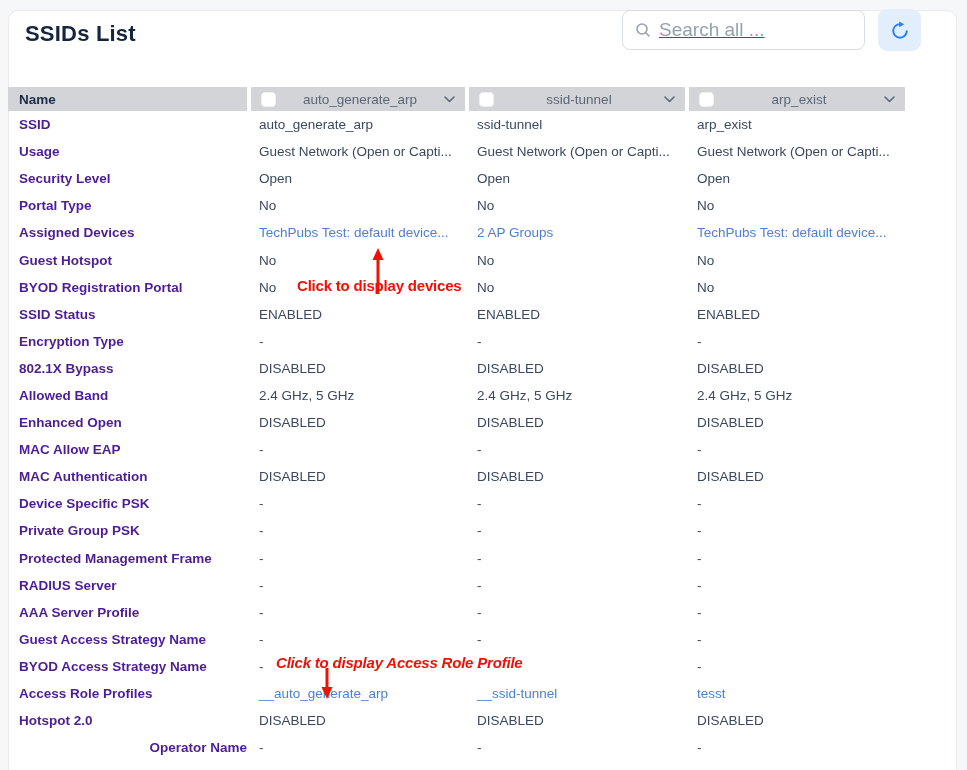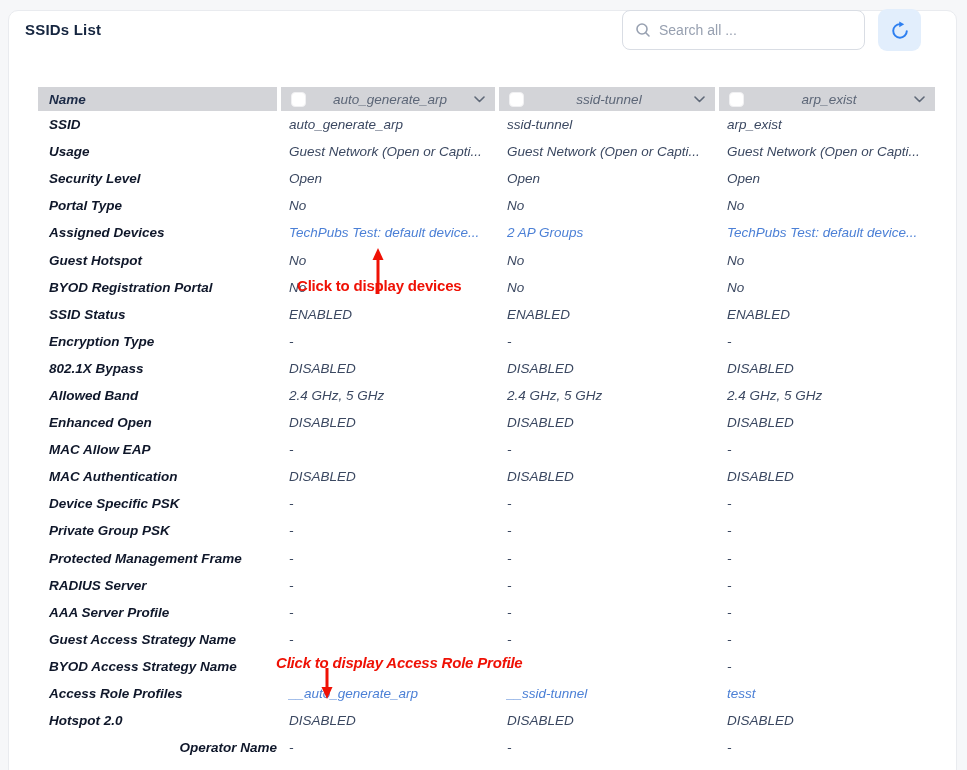--- a/index.html
+++ b/index.html
@@ -2,50 +2,50 @@
 <html><head>
 <meta charset="utf-8">
 <style>
   * { margin:0; padding:0; box-sizing:border-box; }
   html,body { width:967px; height:770px; overflow:hidden;
     font-family:"Liberation Sans", sans-serif; background:#f6f7f9; }
 
   .card { position:absolute; left:8px; top:10px; width:949px; height:790px;
     background:#ffffff; border:1px solid #e9ebef; border-radius:10px; }
 
-  .page-title { position:absolute; left:25px; top:21px; font-size:15px;
+  .page-title { position:absolute; left:25px; top:21px; font-size:22px;
     font-weight:700; color:#15253f; letter-spacing:.2px; }
 
   .search-box { position:absolute; left:622px; top:10px; width:243px; height:40px;
     border:1px solid #d9dde4; border-radius:8px; background:#fff;
     display:flex; align-items:center; padding:0 12px; gap:8px; }
-  .search-box input { border:none; outline:none; flex:1; font-size:14px;
-    color:#4c1d95; font-family:"Liberation Sans", sans-serif; background:transparent; }
+  .search-box input { border:none; outline:none; flex:1; font-size:19px;
+    color:#be185d; font-family:"Liberation Sans", sans-serif; background:transparent;text-decoration:underline; }
   .search-box input::placeholder { color:#97a0b0; }
 
   .refresh-btn { position:absolute; left:878px; top:9px; width:43px; height:42px;
     background:#e2eefc; border:none; border-radius:9px; cursor:pointer;
     display:flex; align-items:center; justify-content:center; }
 
   
-  .ssid-table { position:absolute; left:38px; top:87px; width:897px;font-style:italic; }
+  .ssid-table { position:absolute; left:8px; top:87px; width:897px; }
   .t-header { display:grid; grid-template-columns:239px 214px 216px 216px;
     column-gap:4px; }
   .t-header .hcell { height:24px; background:#d3d4d8; display:flex;
     align-items:center; font-size:13.5px; }
   .hcell.name { padding-left:11px; font-weight:700; color:#1c2b47; }
   .hcell.col { padding:0 10px; color:#5c6677; }
   .hcell .chk { width:15px; height:15px; background:#ffffff; border:1px solid #f0f0f2;
     border-radius:4px; cursor:pointer; flex:0 0 auto; }
   .hcell .hlabel { flex:1; text-align:center; white-space:nowrap; overflow:hidden; }
   .hcell .chev { flex:0 0 auto; cursor:pointer; display:flex; }
 
   .t-body .trow { display:grid; grid-template-columns:239px 214px 216px 216px;
     column-gap:4px; height:27.1px; align-items:center; font-size:13.5px; }
-  .trow .lbl { padding-left:11px; font-weight:700; color:#0f172a; white-space:nowrap; }
+  .trow .lbl { padding-left:11px; font-weight:700; color:#4c1d95; white-space:nowrap; }
   .trow .lbl.indent { padding-left:19px;text-align:right; }
   .trow .val { padding-left:8px; color:#3b4861; white-space:nowrap; overflow:hidden;
     text-overflow:ellipsis; }
   .trow .val a { color:#4c80d6; text-decoration:none; cursor:pointer; }
 
   
   .anno { position:absolute; color:#ef1105; font-weight:700; font-size:15px;
     letter-spacing:-0.2px; white-space:nowrap; }
   .anno-1 { left:297px; top:277px; }
   .anno-2 { left:276px; top:654px;font-style:italic; }

